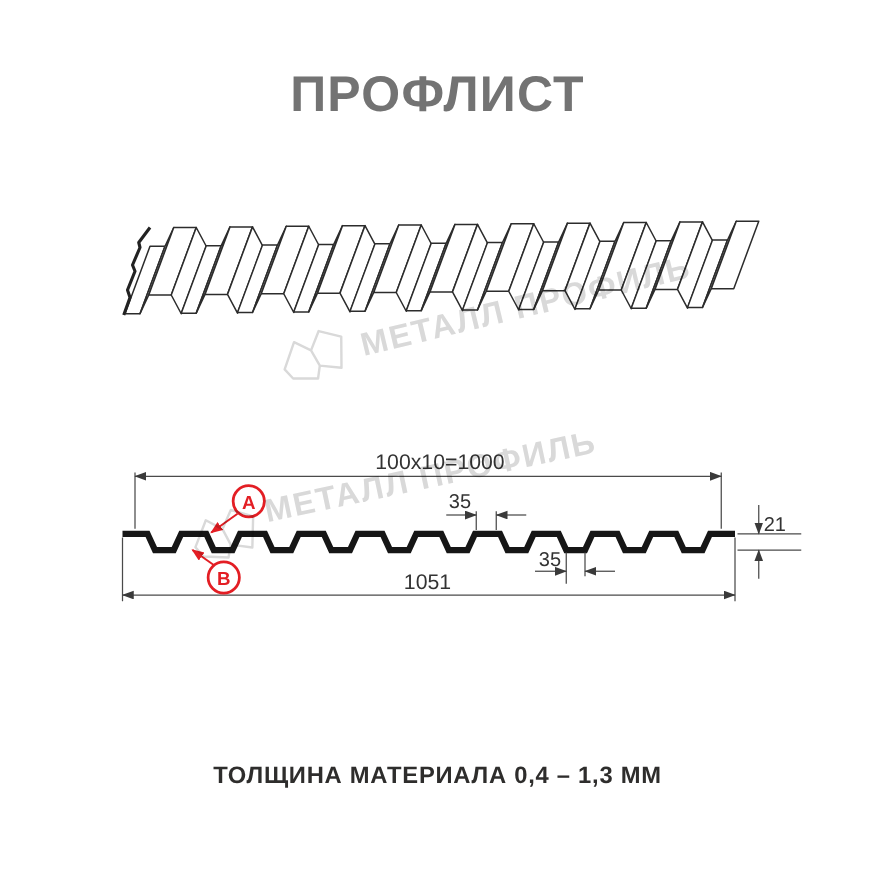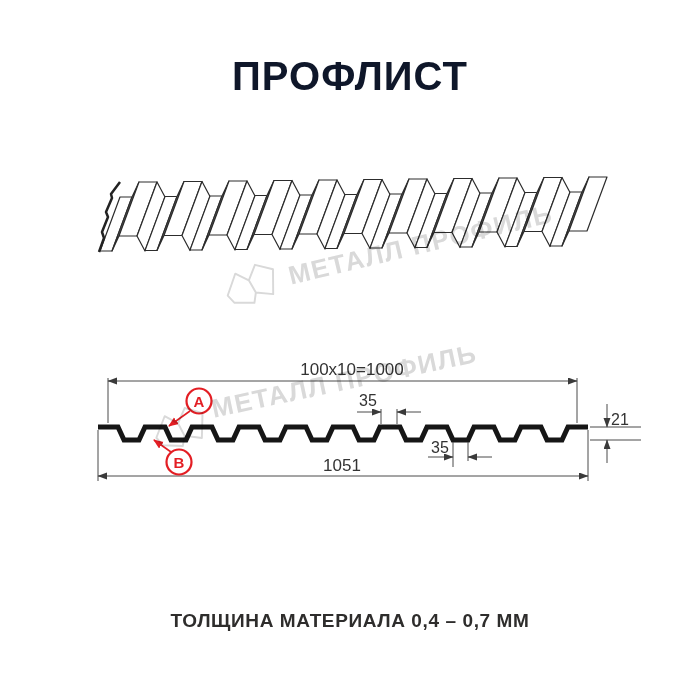--- a/index.html
+++ b/index.html
@@ -2,21 +2,21 @@
 <html style="--accent: #e31e24; --wm-color: #d9d9d9;"><head>
 <meta charset="utf-8">
 <style>
   html,body{margin:0;padding:0;background:#fff;}
   .page{
     position:relative;width:700px;height:700px;background:#fff;overflow:hidden;
     font-family:"Liberation Sans",sans-serif;
   }
   .title{
     position:absolute;left:0;top:54px;width:700px;text-align:center;
-    font-size:40px;font-weight:800;letter-spacing:1px;color:#0f172a;
+    font-size:40px;font-weight:800;letter-spacing:1px;color:#737373;
   }
   .subtitle{
     position:absolute;left:0;top:99px;width:700px;text-align:center;
     font-size:19px;font-weight:700;color:#262524;letter-spacing:.5px;
   }
   .footnote{
     position:absolute;left:0;top:610px;width:700px;text-align:center;
     font-size:19px;font-weight:700;letter-spacing:.6px;color:#2e2d2c;
   }
   .drawing{position:absolute;left:0;top:0;z-index:1;}
@@ -148,14 +148,14 @@
   <svg class="wm-logo wm-logo-a" width="58" height="46" viewBox="0 0 60 46">
     <path d="M5,28 L18,8 L30,18 L40,4 L57,13 L51,38 L34,32 L30,42 L10,37 Z M30,18 L34,32"></path>
   </svg>
   <div class="wm wm-text-a">МЕТАЛЛ ПРОФИЛЬ</div>
 
   <svg class="wm-logo wm-logo-b" width="58" height="46" viewBox="0 0 60 46">
     <path d="M5,28 L18,8 L30,18 L40,4 L57,13 L51,38 L34,32 L30,42 L10,37 Z M30,18 L34,32"></path>
   </svg>
   <div class="wm wm-text-b">МЕТАЛЛ ПРОФИЛЬ</div>
 
-  <div class="footnote">ТОЛЩИНА МАТЕРИАЛА 0,4 – 0,7 ММ</div>
+  <div class="footnote">ТОЛЩИНА МАТЕРИАЛА 0,4 – 1,3 ММ</div>
 </div>
 
 </body></html>

